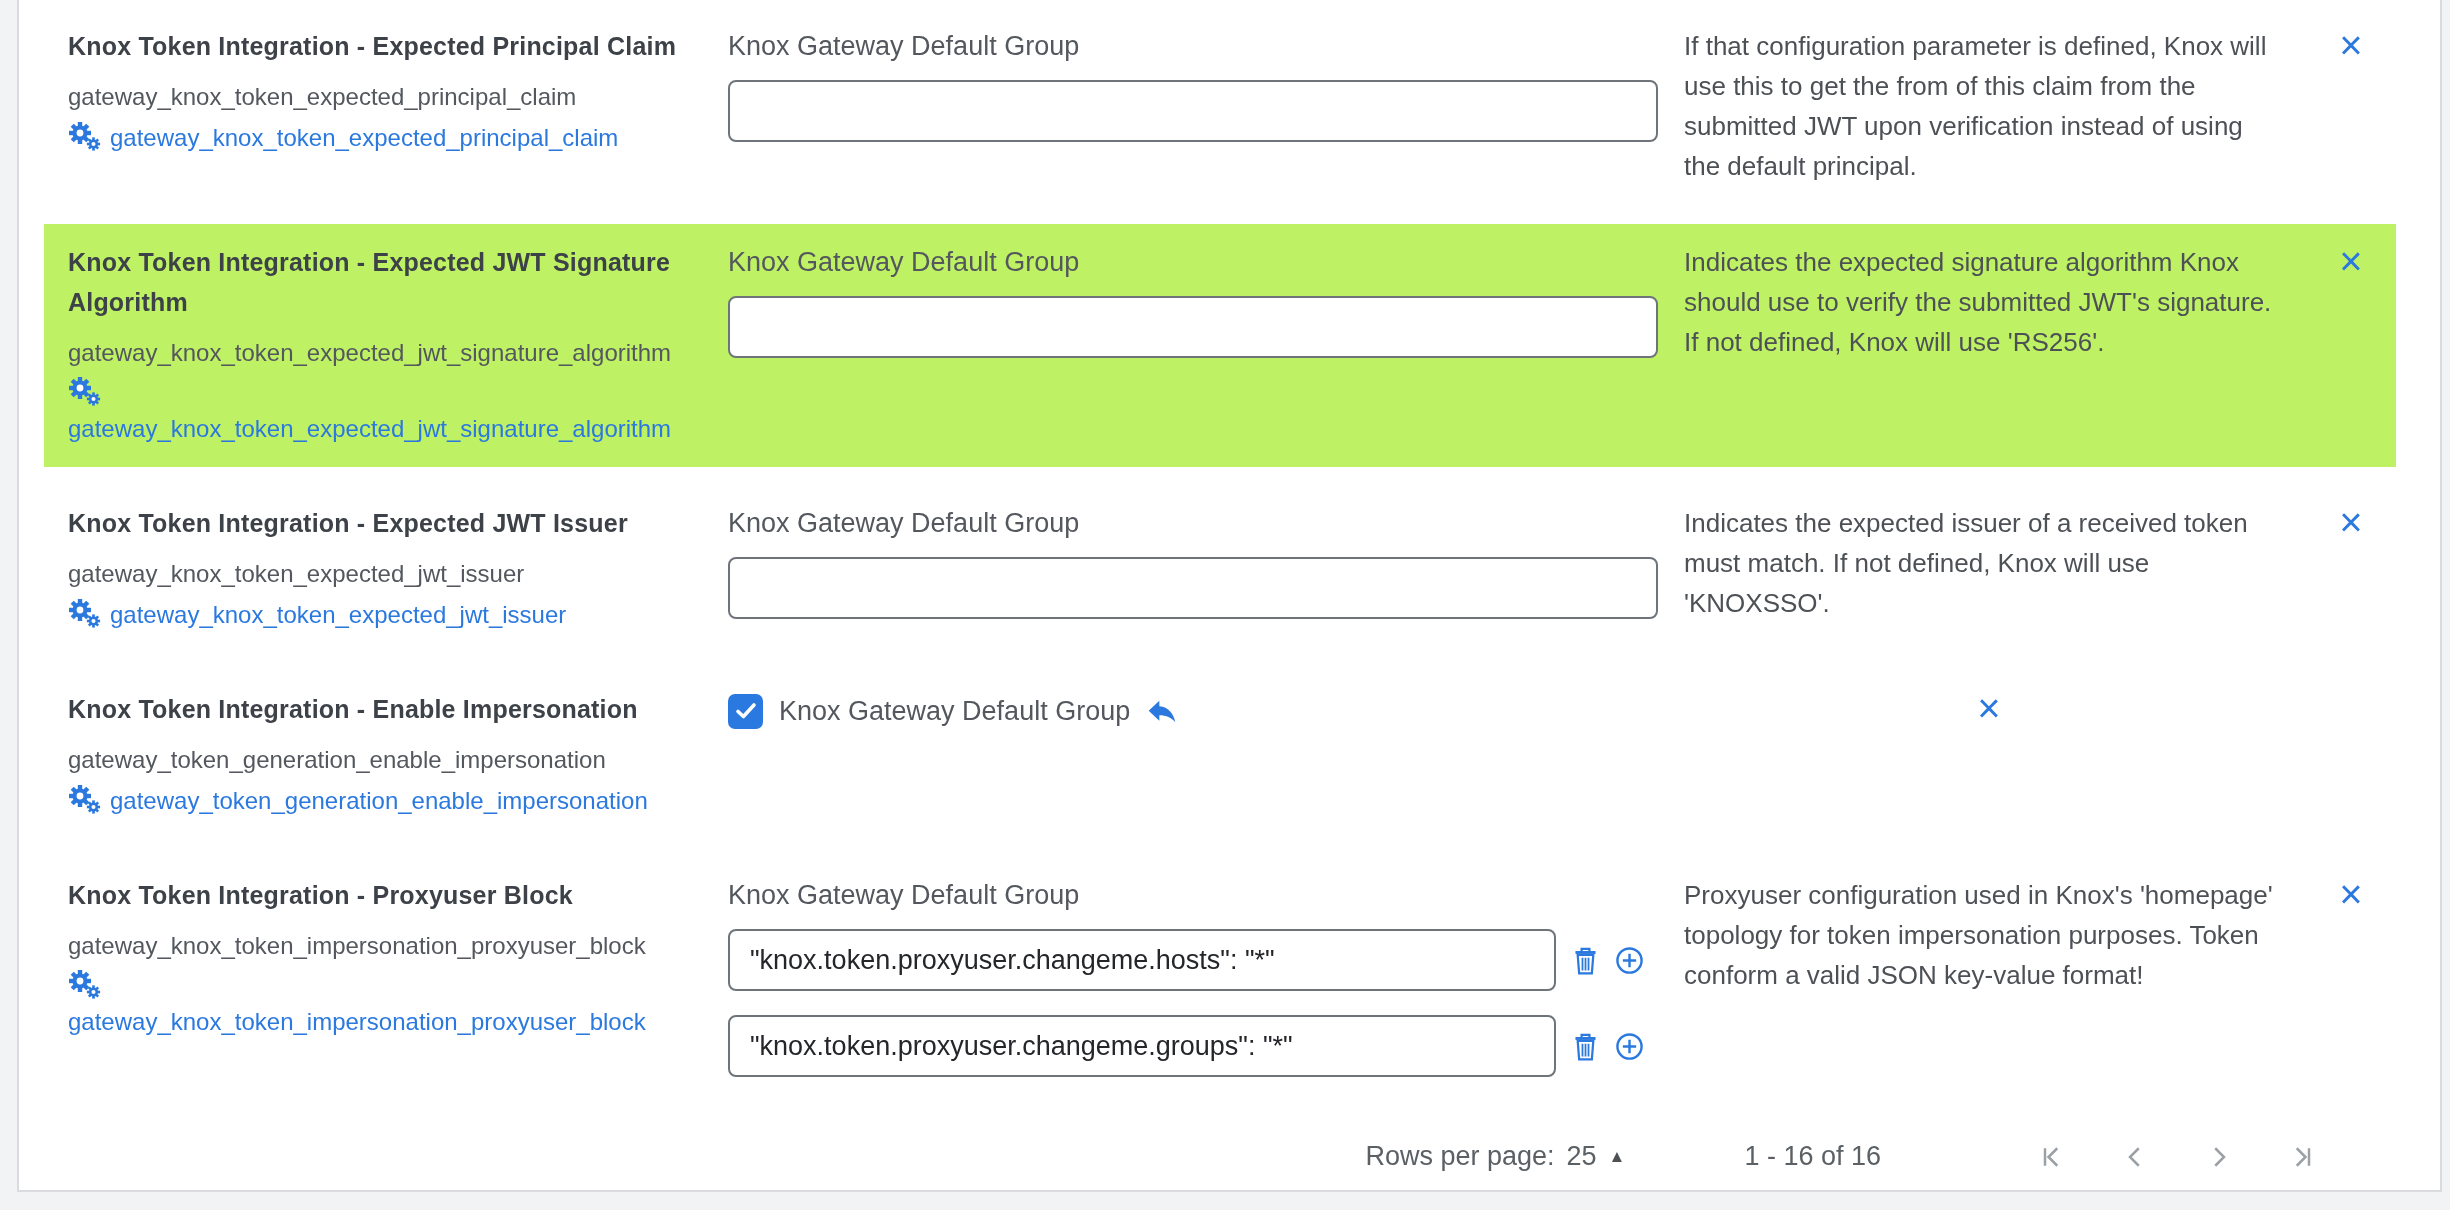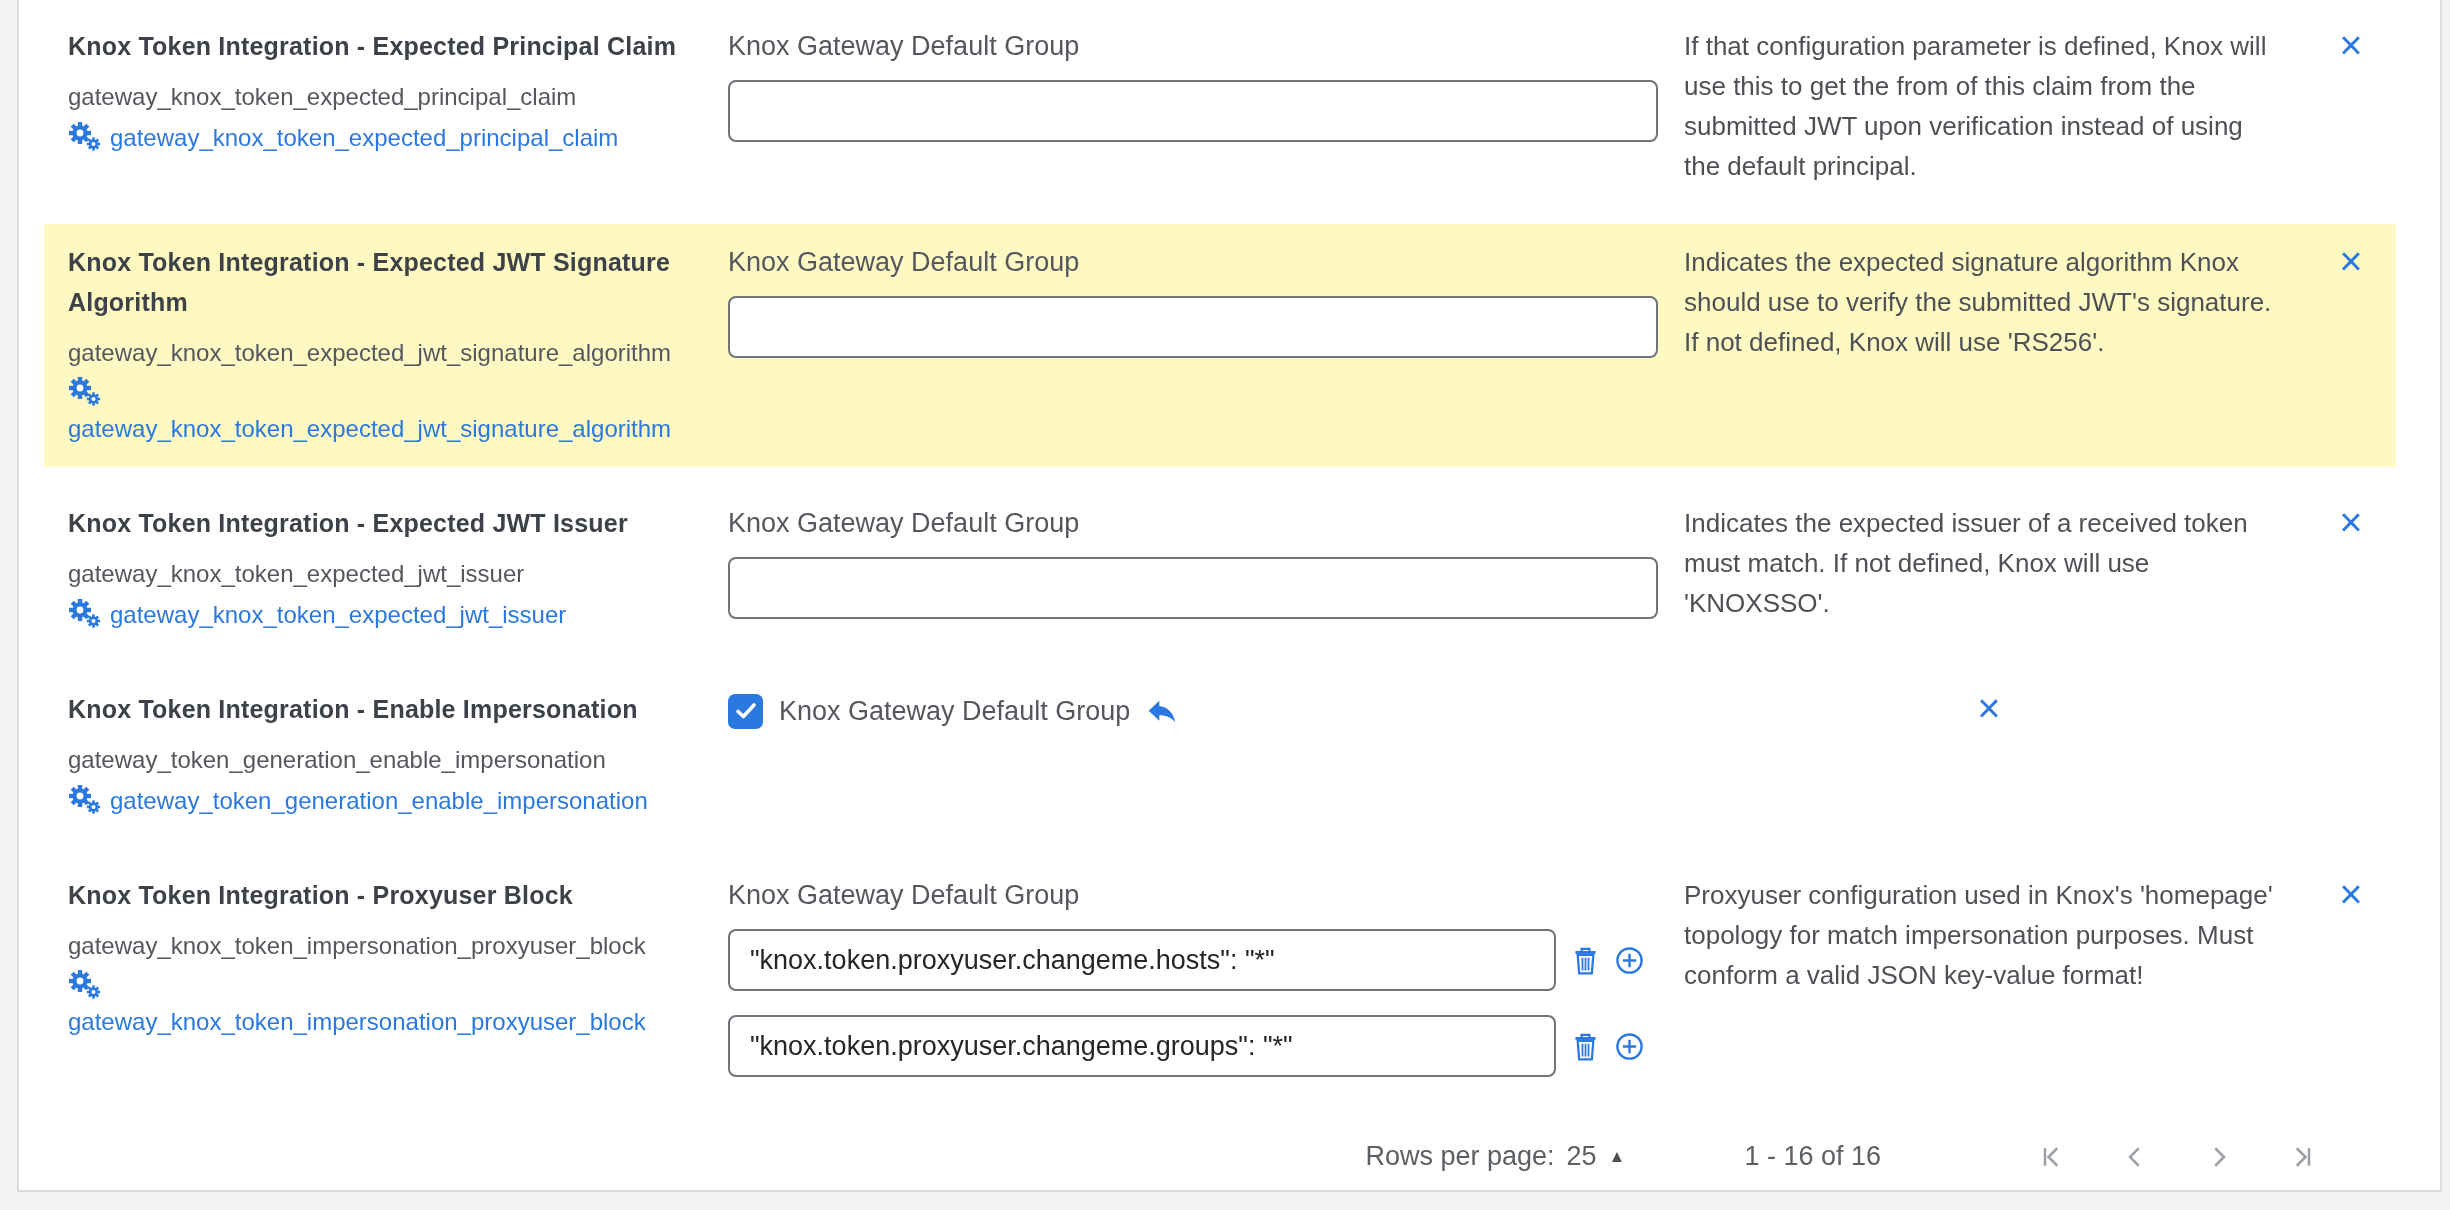--- a/index.html
+++ b/index.html
@@ -3,21 +3,21 @@
 <meta charset="utf-8">
 <style>
   * { margin:0; padding:0; box-sizing:border-box; }
   html,body { width:2450px; height:1210px; overflow:hidden; }
   body { background:#f1f3f5; font-family:"Liberation Sans","DejaVu Sans",sans-serif; position:relative; }
   .card { position:absolute; left:17px; top:-6px; width:2425px; height:1198px;
           background:#ffffff; border:2px solid #d9dbde; overflow:hidden; }
   .rows { padding:12px 44px 0 25px; }
   .cfg-row { display:grid; grid-template-columns:632px 960px 1fr 90px; column-gap:12px;
              padding:18px 0 20px 24px; margin-bottom:18px; background:#ffffff; }
-  .cfg-row.hl { background:#fef9c3; }
+  .cfg-row.hl { background:#bef264; }
   .col-label { }
   .cfg-title { font-size:25px; font-weight:700; color:#3d4248; line-height:40px; letter-spacing:0.2px; }
   .cfg-param { font-size:24px; color:#54585e; line-height:34px; margin-top:14px; }
   .cfg-linkline { display:flex; flex-wrap:wrap; align-items:center; column-gap:8px; margin-top:6px; max-width:608px; }
   .cfg-link { font-size:24px; color:#2b79df; line-height:36px; text-decoration:none; cursor:pointer; }
   .gear { flex:0 0 auto; }
   .col-value { padding-top:2px;margin-left:16px; }
   .group-label { font-size:27px; color:#54585e; line-height:36px; }
   .text-input { display:block; width:930px; height:62px; margin-top:16px; background:#fff;
                 border:2px solid #6e747a; border-radius:8px; font-size:27px; color:#24262a;
@@ -206,21 +206,21 @@
           <input class="text-input list-input" type="text" value="&quot;knox.token.proxyuser.changeme.groups&quot;: &quot;*&quot;" style="">
           <button class="icon-btn"><svg width="27" height="29" viewBox="0 0 24 26">
                 <use href="#def-trash"></use>
               </svg></button>
           <button class="icon-btn"><svg width="29" height="29" viewBox="0 0 24 24">
                 <use href="#def-plus"></use>
               </svg></button>
         </div>
       </div>
       <div class="col-desc">
-        <div class="cfg-desc">Proxyuser configuration used in Knox's 'homepage' topology for match impersonation purposes. Must conform a valid JSON key-value format!</div>
+        <div class="cfg-desc">Proxyuser configuration used in Knox's 'homepage' topology for token impersonation purposes. Token conform a valid JSON key-value format!</div>
       </div>
       <div class="col-close">
         <button class="close-x">×</button>
       </div>
     </div>
 
     <div class="pagination">
       <div class="rpp">
         <span>Rows per page:</span>
         <span>25</span>

